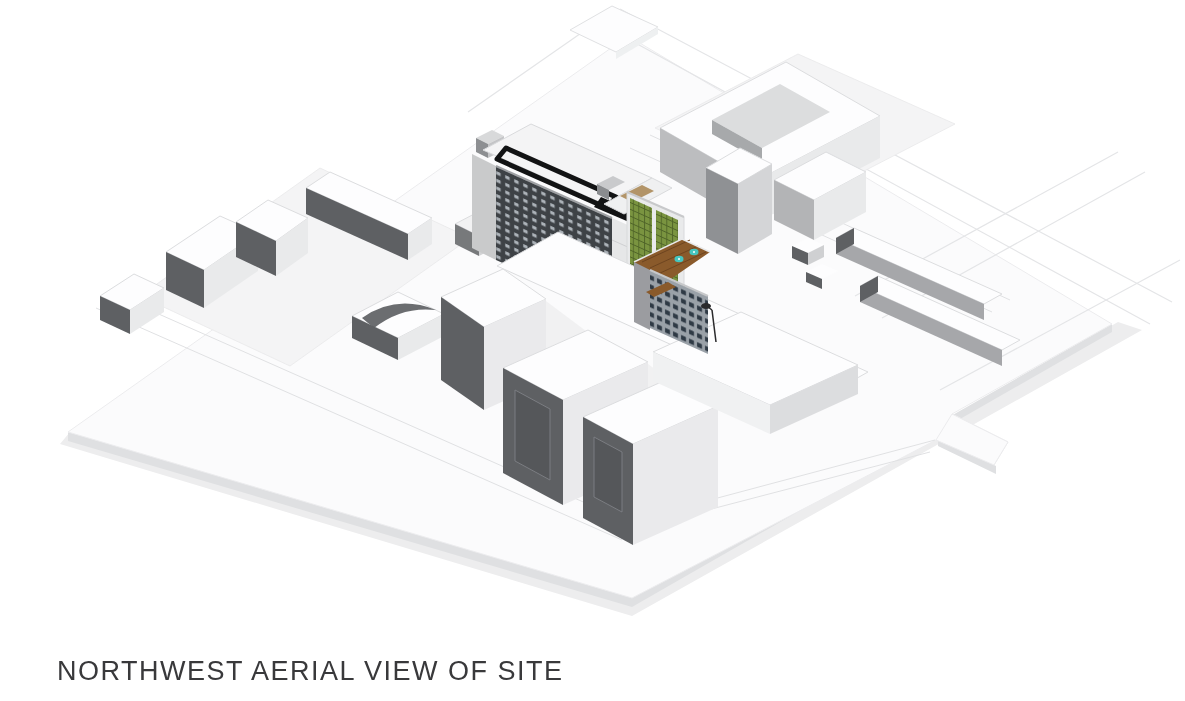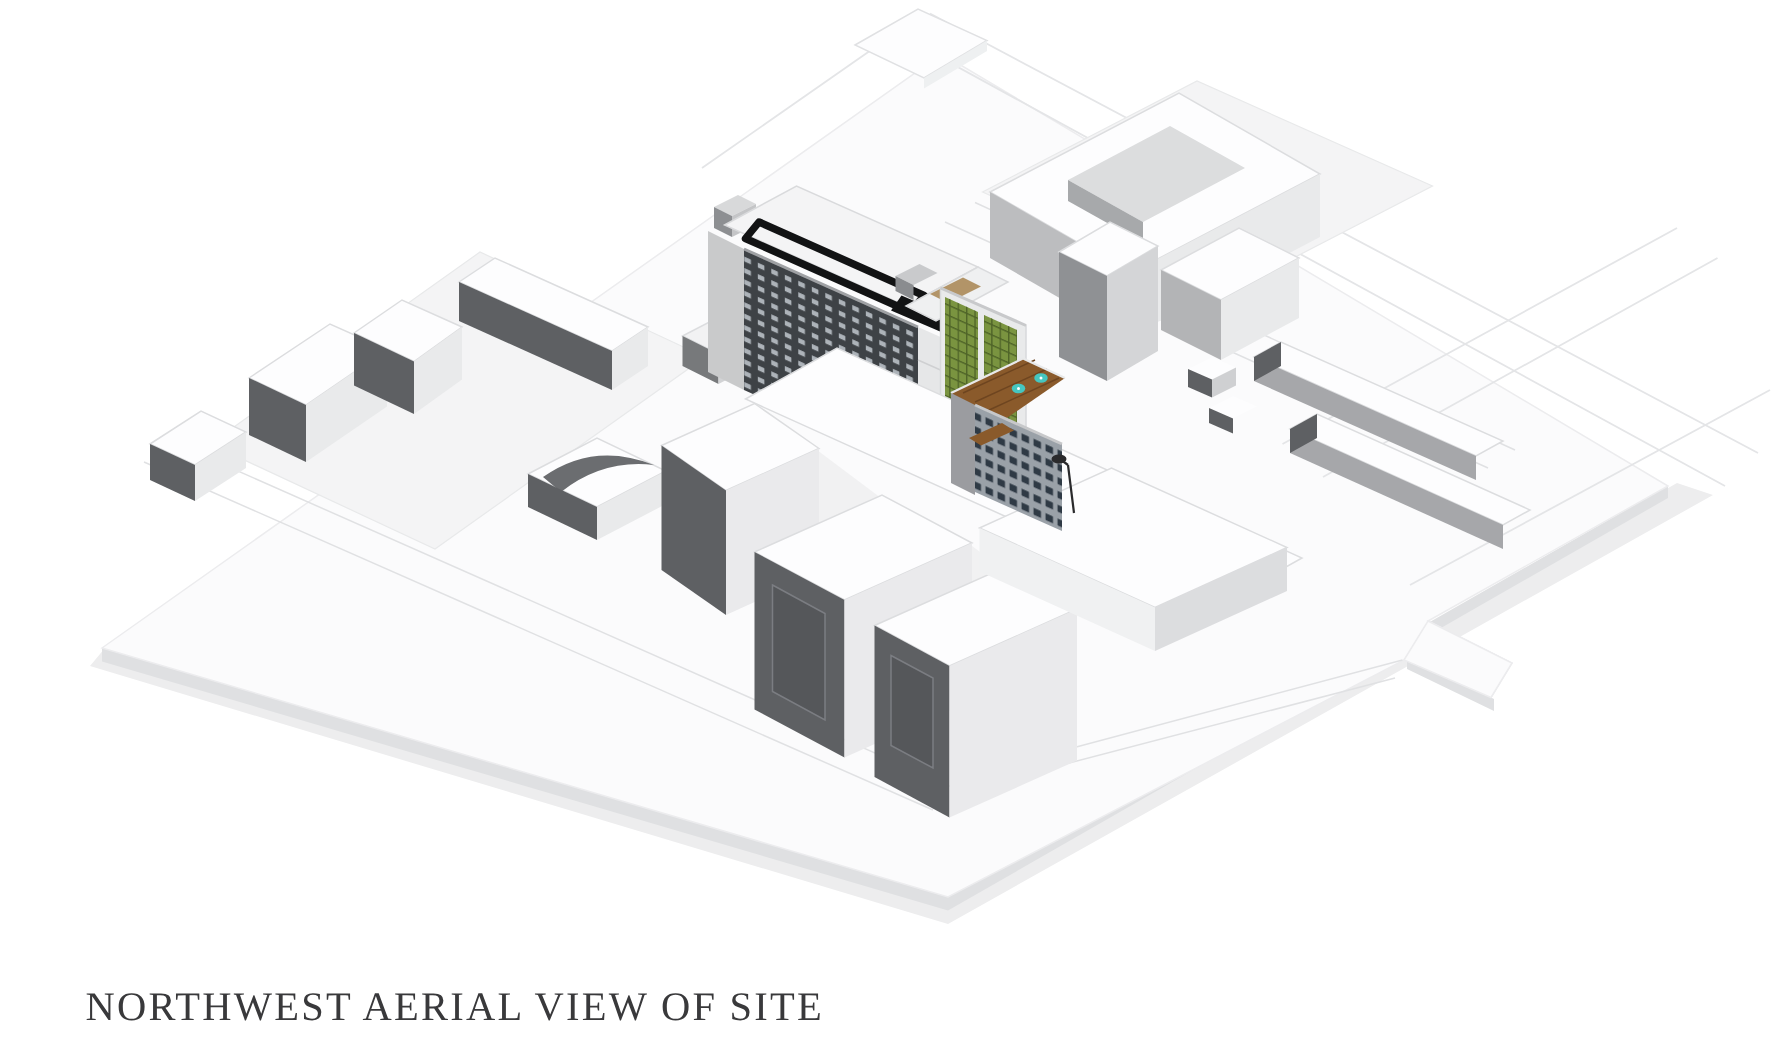--- a/index.html
+++ b/index.html
@@ -1,17 +1,17 @@
 <!DOCTYPE html>
 <html><head>
 <meta charset="utf-8">
 <style>
   html,body{margin:0;padding:0;background:#ffffff;}
   .page{position:relative;width:1185px;height:701px;background:#ffffff;overflow:hidden;
-        font-family:Liberation Serif, serif;}
+        font-family:Liberation Sans, sans-serif;}
   .scene{position:absolute;left:0;top:0;}
   .caption{position:absolute;left:57px;top:656px;font-size:27px;font-weight:400;
            letter-spacing:1.5px;color:#39393b;white-space:nowrap;}
   svg{display:block;}
   .roofline{stroke:#dcdddf;stroke-width:1;}
 </style>
 </head>
 <body>
 
 <div class="page">

